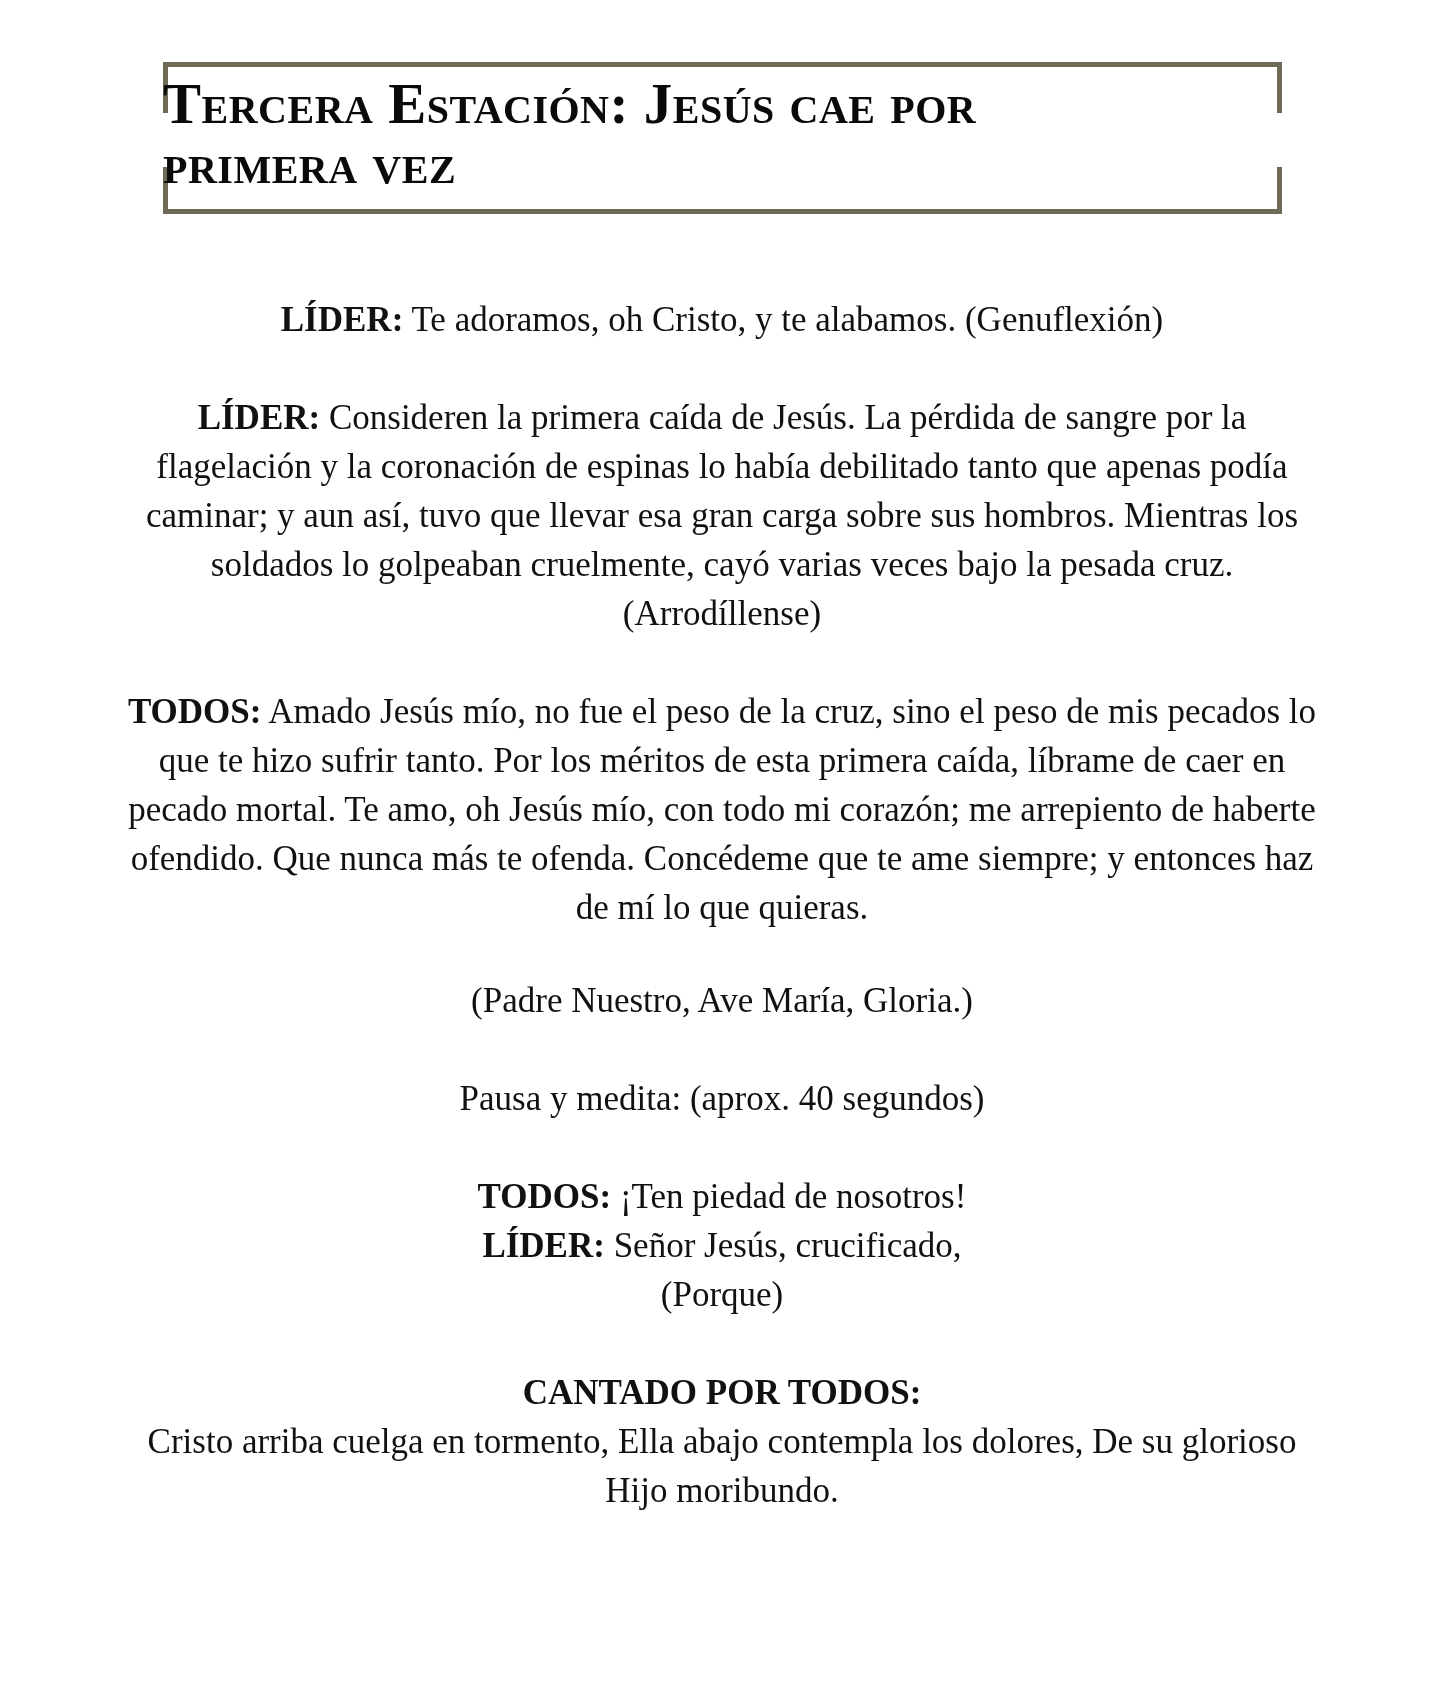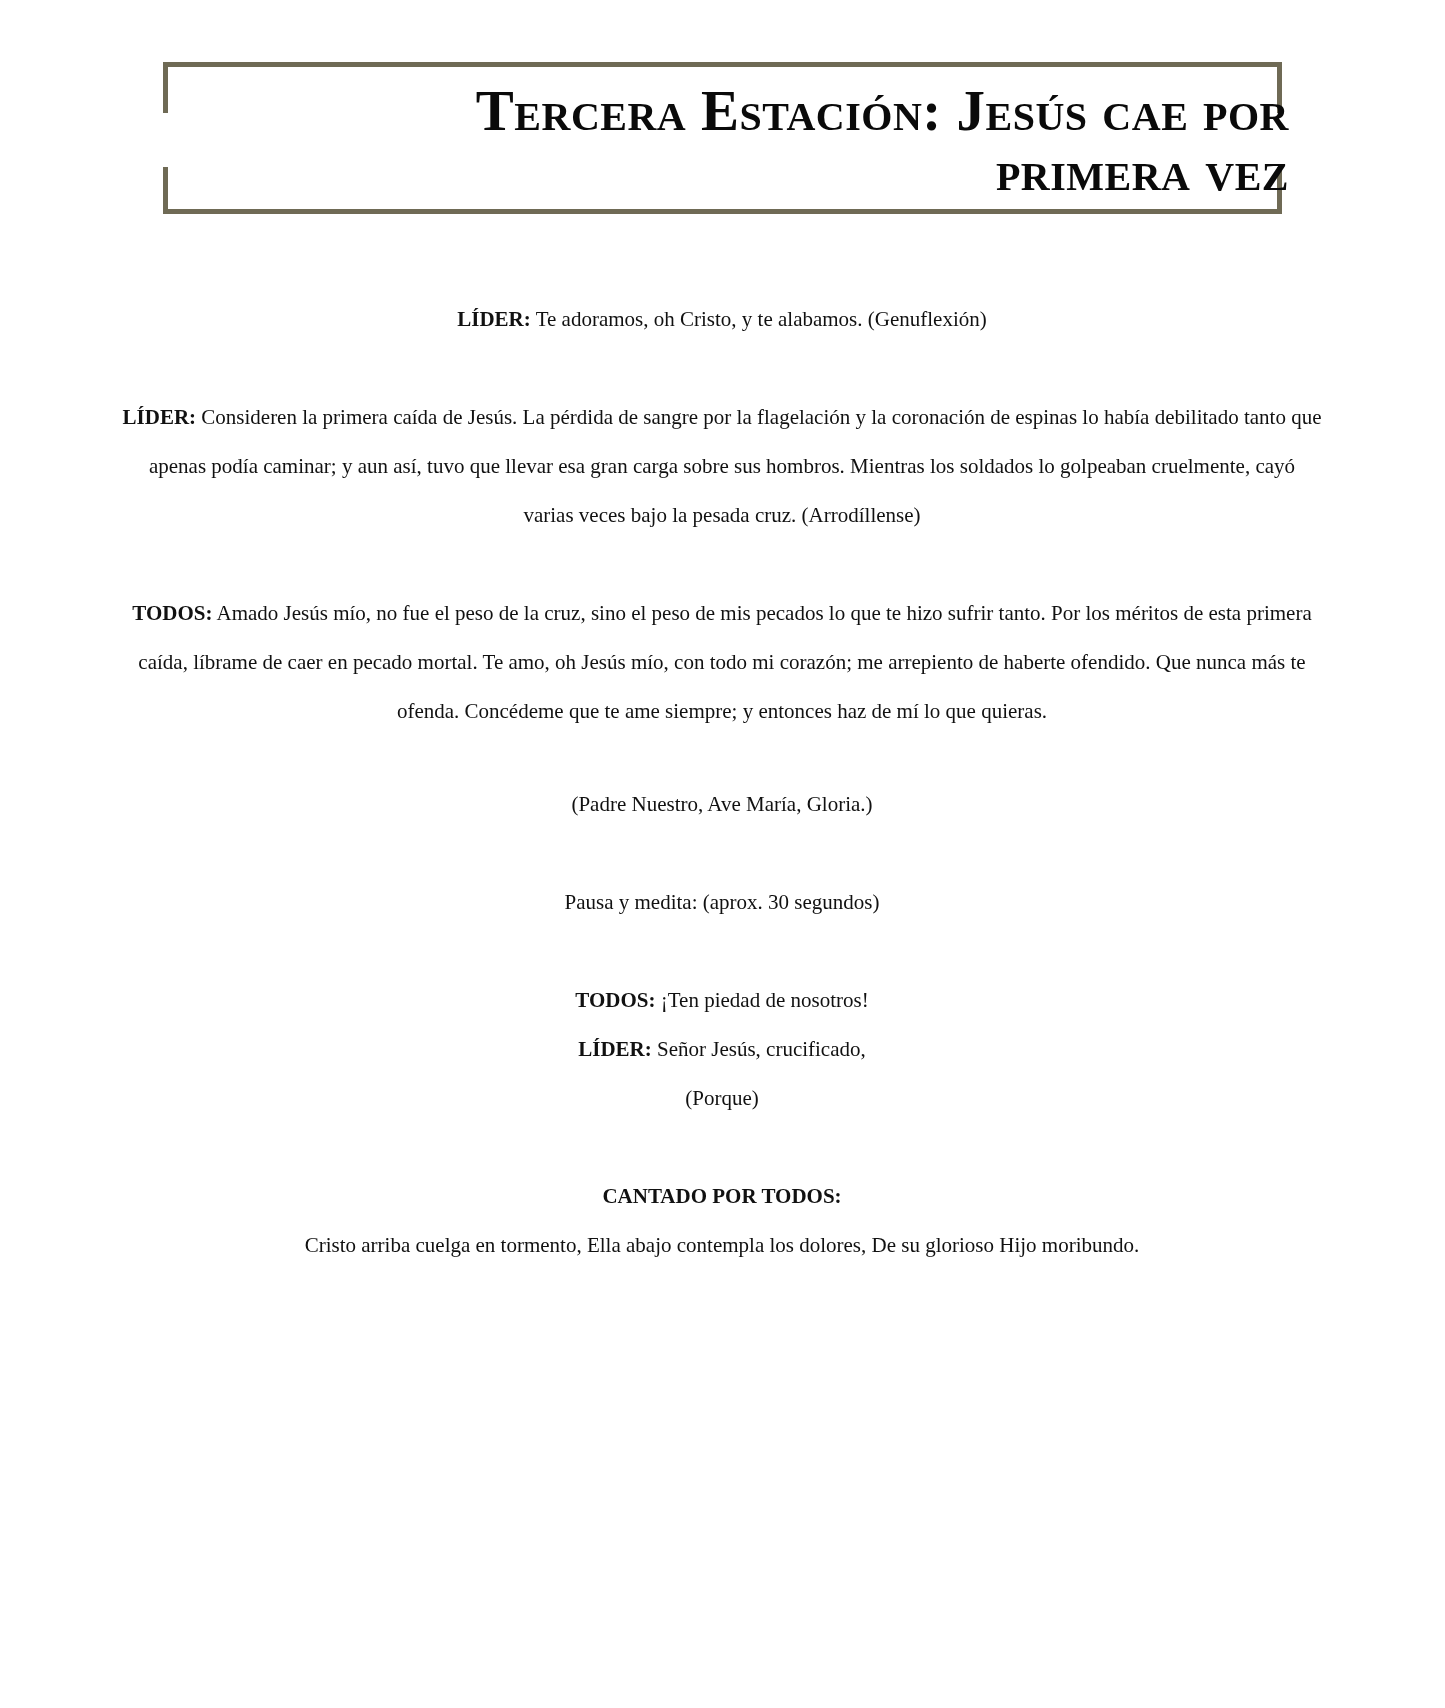--- a/index.html
+++ b/index.html
@@ -32,37 +32,37 @@
   .frame-left-top { left: 0; top: 0; width: 5px; height: 51px; }
   .frame-left-bottom { left: 0; top: 105px; width: 5px; height: 47px; }
   .frame-right-top { right: 0; top: 0; width: 5px; height: 51px; }
   .frame-right-bottom { right: 0; top: 105px; width: 5px; height: 47px; }
 
   .title {
     position: absolute;
     left: 0;
     top: 12px;
     width: 100%;
-    margin: 7px;
-    text-align: right;
+    margin: 0;
+    text-align: left;
     font-weight: bold;
     font-variant: small-caps;
     font-size: 57px;
     line-height: 60px;
     letter-spacing: 0.5px;
     color: #0a0a0a;
   }
 
   .content {
     position: absolute;
     left: 122px;
     top: 295px;
     width: 1200px;
     text-align: center;
-    font-size: 21px;
+    font-size: 35px;
     line-height: 49px;
   }
   .content p {
     margin: 0 0 49px 0;
   }
   .content p.gap-double {
     margin-bottom: 44px;
   }
   .content b {
     font-weight: bold;
@@ -92,21 +92,21 @@
   <p>
     <span class="block-line"><b>LÍDER:</b><span> Te adoramos, oh Cristo, y te alabamos. (Genuflexión)</span></span>
   </p>
 
   <p><b>LÍDER:</b><span> Consideren la primera caída de Jesús. La pérdida de sangre por la flagelación y la coronación de espinas lo había debilitado tanto que apenas podía caminar; y aun así, tuvo que llevar esa gran carga sobre sus hombros. Mientras los soldados lo golpeaban cruelmente, cayó varias veces bajo la pesada cruz. (Arrodíllense)</span></p>
 
   <p class="gap-double"><b>TODOS:</b><span> Amado Jesús mío, no fue el peso de la cruz, sino el peso de mis pecados lo que te hizo sufrir tanto. Por los méritos de esta primera caída, líbrame de caer en pecado mortal. Te amo, oh Jesús mío, con todo mi corazón; me arrepiento de haberte ofendido. Que nunca más te ofenda. Concédeme que te ame siempre; y entonces haz de mí lo que quieras.</span></p>
 
   <p>(Padre Nuestro, Ave María, Gloria.)</p>
 
-  <p>Pausa y medita: (aprox. 30 segundos)</p>
+  <p>Pausa y medita: (aprox. 40 segundos)</p>
 
   <p>
     <span class="block-line"><b>TODOS:</b><span> ¡Ten piedad de nosotros!</span></span>
     <span class="block-line"><b>LÍDER:</b><span> Señor Jesús, crucificado,</span></span>
     <span class="block-line">(Porque)</span>
   </p>
 
   <p>
     <b class="block-line">CANTADO POR TODOS:</b>
     <span class="block-line">Cristo arriba cuelga en tormento, Ella abajo contempla los dolores, De su glorioso Hijo moribundo.</span>

